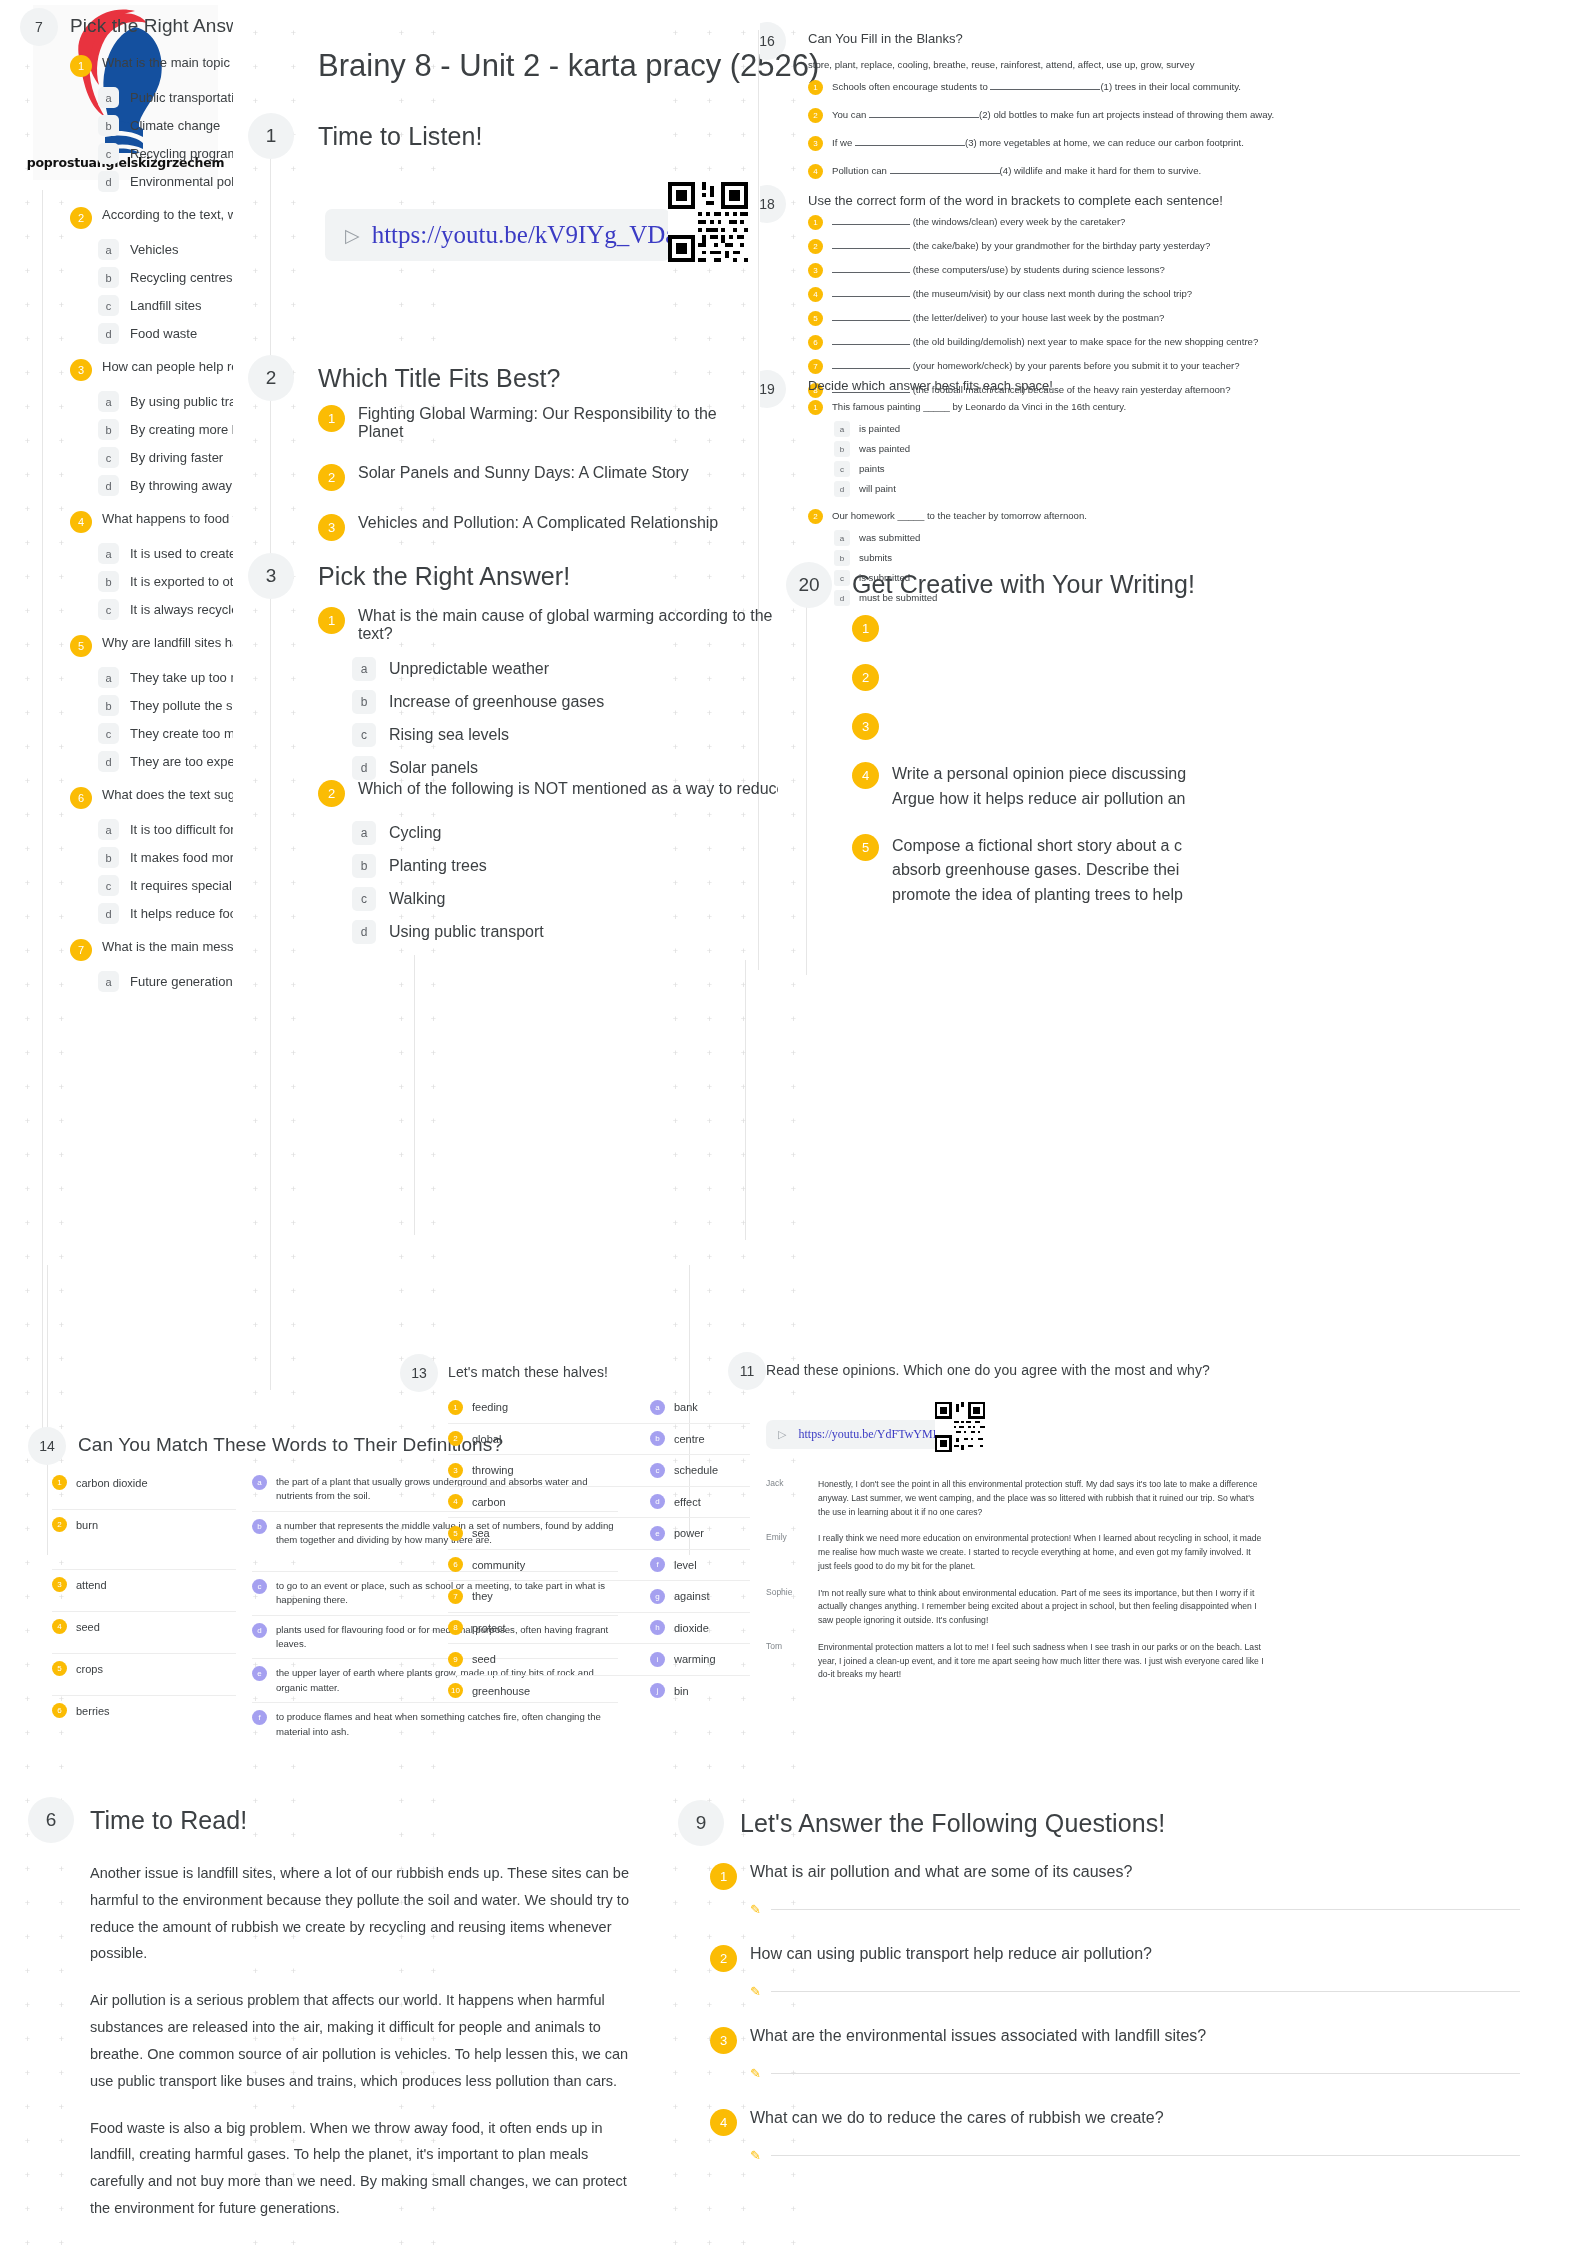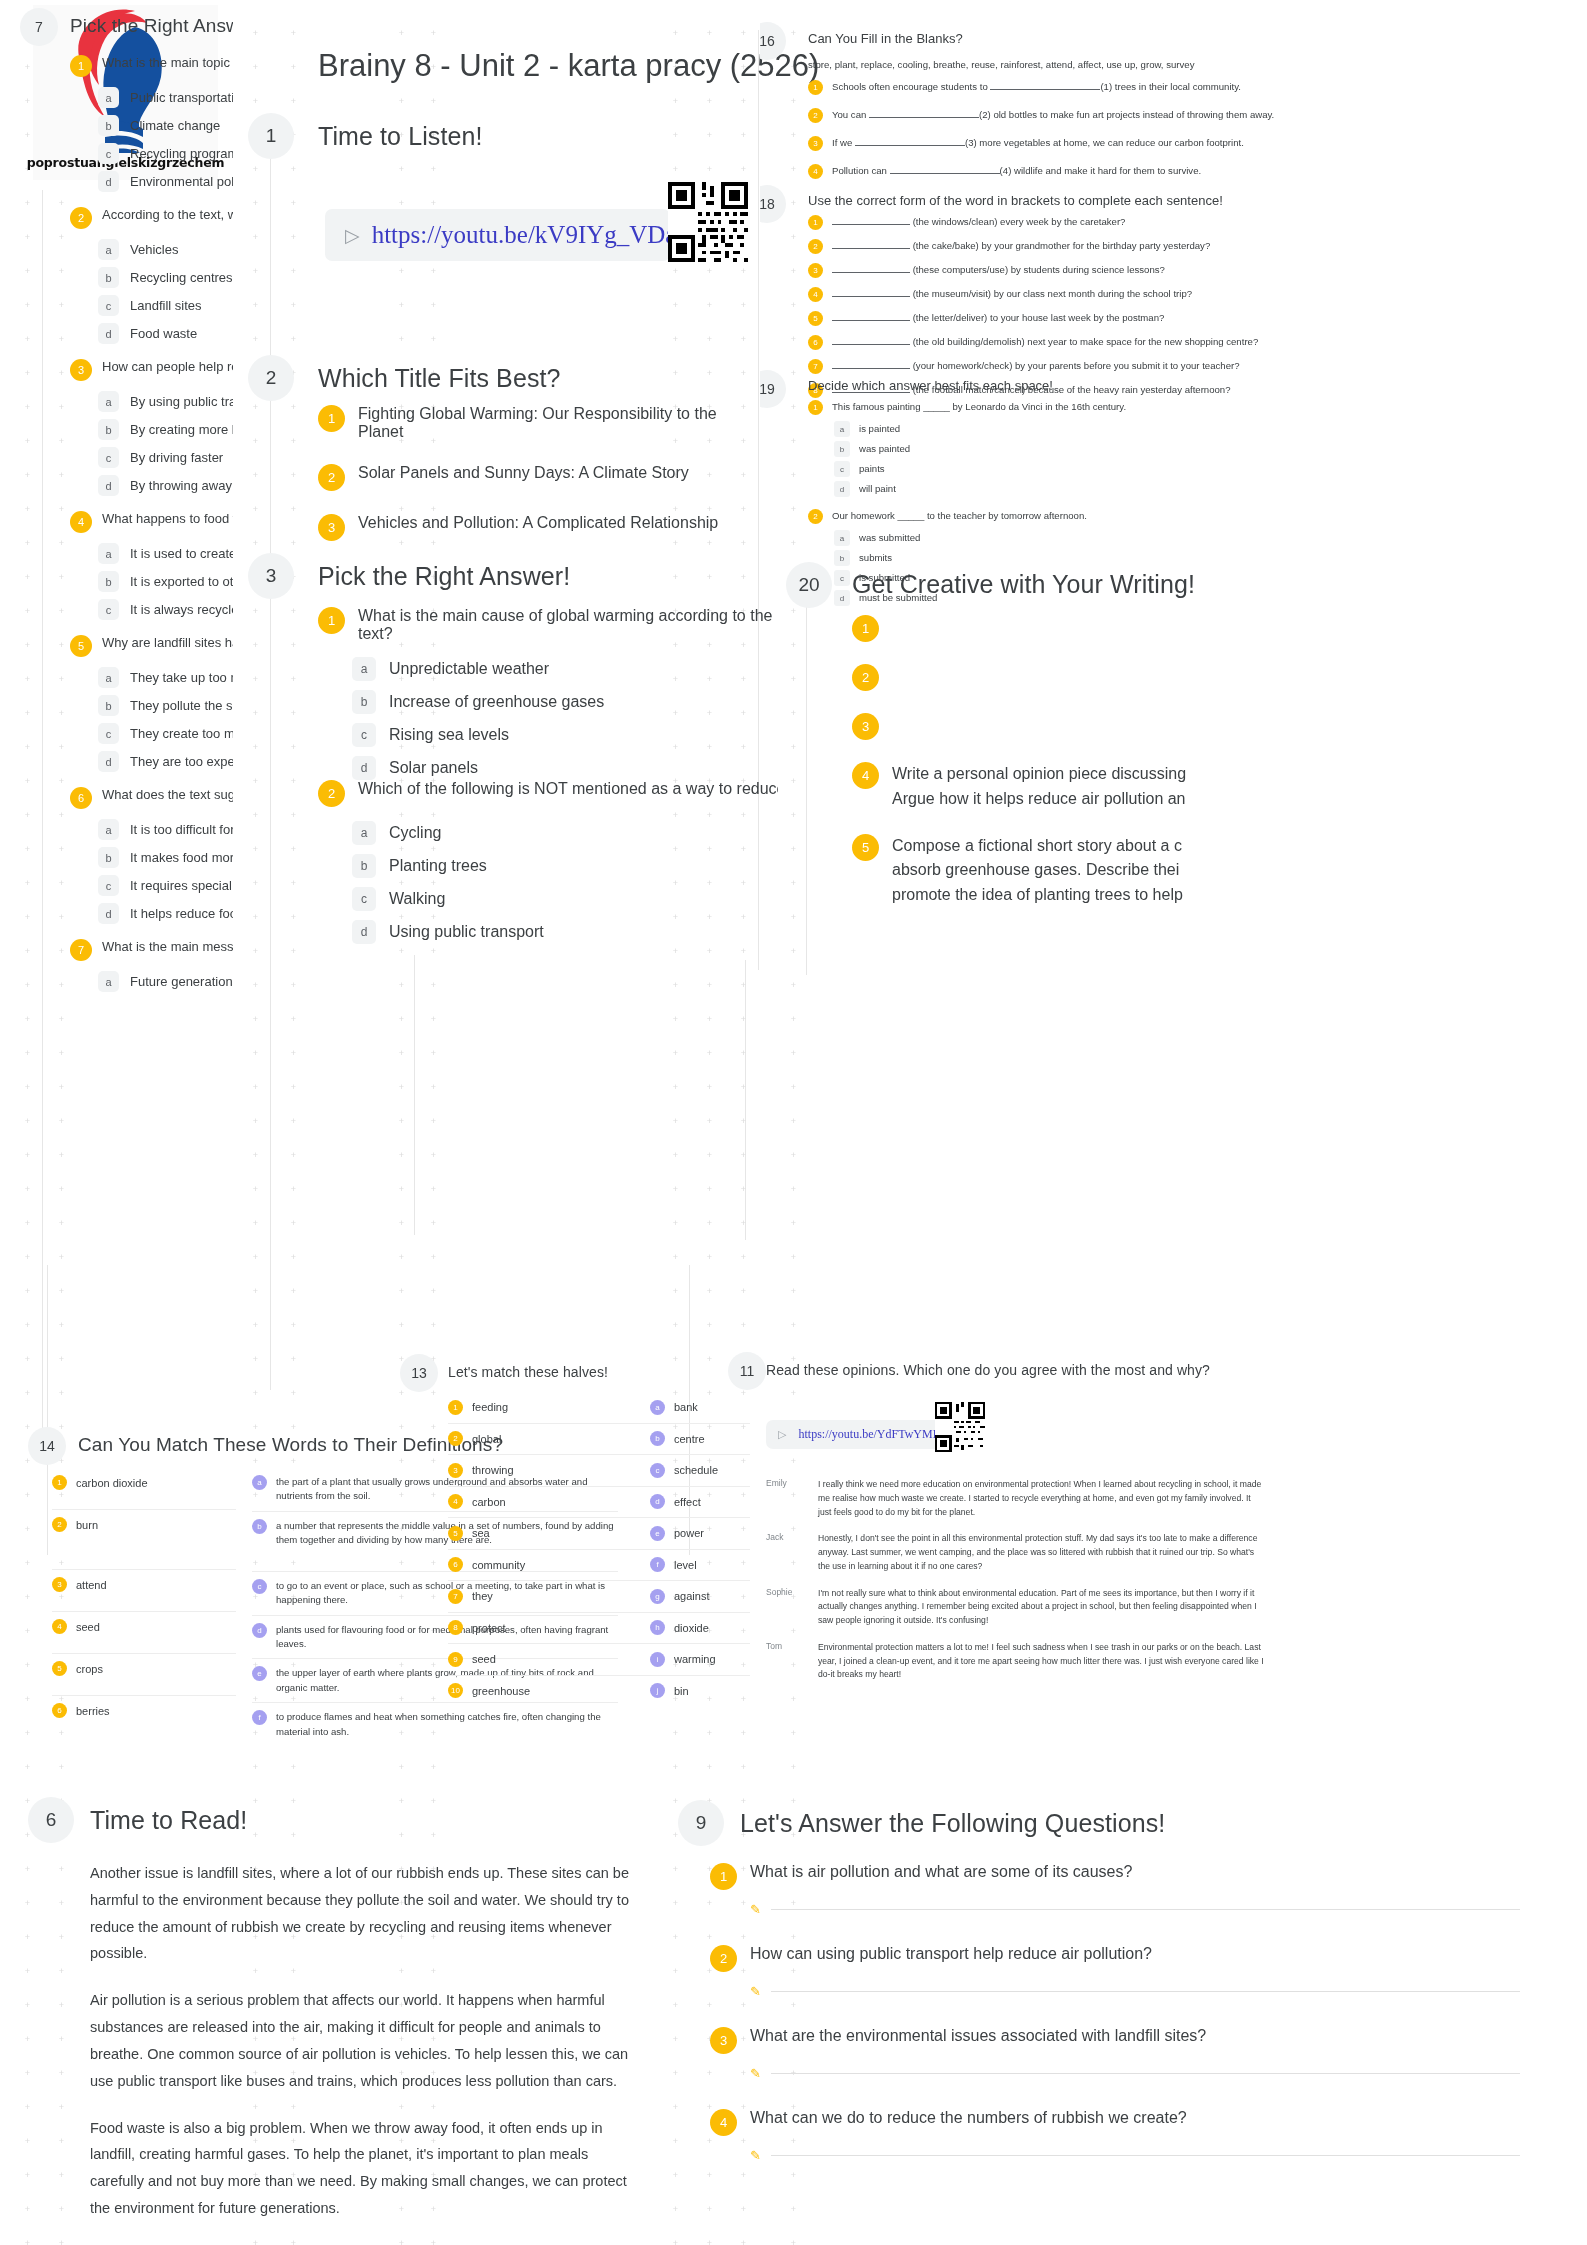--- a/index.html
+++ b/index.html
@@ -1294,26 +1294,26 @@
           <rect x="11" y="18" width="1" height="2"></rect>
         <rect x="14" y="18" width="2" height="1"></rect>
           <rect x="19" y="18" width="1" height="1"></rect>
       </g>
     </svg>
   </div>
 
   <div class="sec" style="left:766px;top:1478px;width:500px;">
     <div id="ex11ops">
         <div style="display:flex;gap:16px;margin-bottom:13px;">
+          <span class="op-name" style="width:36px;flex:none;">Jack</span>
+          <span class="op-text" style="flex:1;">Honestly, I don't see the point in all this environmental protection stuff. My dad says it's too late to make a difference anyway. Last summer, we went camping, and the place was so littered with rubbish that it ruined our trip. So what's the use in learning about it if no one cares?</span>
+        </div>
+        <div style="display:flex;gap:16px;margin-bottom:13px;">
           <span class="op-name" style="width:36px;flex:none;">Emily</span>
           <span class="op-text" style="flex:1;">I really think we need more education on environmental protection! When I learned about recycling in school, it made me realise how much waste we create. I started to recycle everything at home, and even got my family involved. It just feels good to do my bit for the planet.</span>
-        </div>
-        <div style="display:flex;gap:16px;margin-bottom:13px;">
-          <span class="op-name" style="width:36px;flex:none;">Jack</span>
-          <span class="op-text" style="flex:1;">Honestly, I don't see the point in all this environmental protection stuff. My dad says it's too late to make a difference anyway. Last summer, we went camping, and the place was so littered with rubbish that it ruined our trip. So what's the use in learning about it if no one cares?</span>
         </div>
         <div style="display:flex;gap:16px;margin-bottom:13px;">
           <span class="op-name" style="width:36px;flex:none;">Sophie</span>
           <span class="op-text" style="flex:1;">I'm not really sure what to think about environmental education. Part of me sees its importance, but then I worry if it actually changes anything. I remember being excited about a project in school, but then feeling disappointed when I saw people ignoring it outside. It's confusing!</span>
         </div>
         <div style="display:flex;gap:16px;margin-bottom:13px;">
           <span class="op-name" style="width:36px;flex:none;">Tom</span>
           <span class="op-text" style="flex:1;">Environmental protection matters a lot to me! I feel such sadness when I see trash in our parks or on the beach. Last year, I joined a clean-up event, and it tore me apart seeing how much litter there was. I just wish everyone cared like I do-it breaks my heart!</span>
         </div>
       </div>
@@ -1357,21 +1357,21 @@
             <span class="t-q">What are the environmental issues associated with landfill sites?</span>
           </div>
           <div style="margin-left:40px;margin-top:12px;display:flex;align-items:center;gap:10px;">
             <span class="pencil">✎</span>
             <span class="ansline" style="flex:1;display:block;"></span>
           </div>
         </div>
         <div style="margin-bottom:28px;">
           <div class="qrow">
             <span class="badge big">4</span>
-            <span class="t-q">What can we do to reduce the numbers of rubbish we create?</span>
+            <span class="t-q">What can we do to reduce the cares of rubbish we create?</span>
           </div>
           <div style="margin-left:40px;margin-top:12px;display:flex;align-items:center;gap:10px;">
             <span class="pencil">✎</span>
             <span class="ansline" style="flex:1;display:block;"></span>
           </div>
         </div>
       </div>
   </div>
 
   <div class="clip" id="col3">

